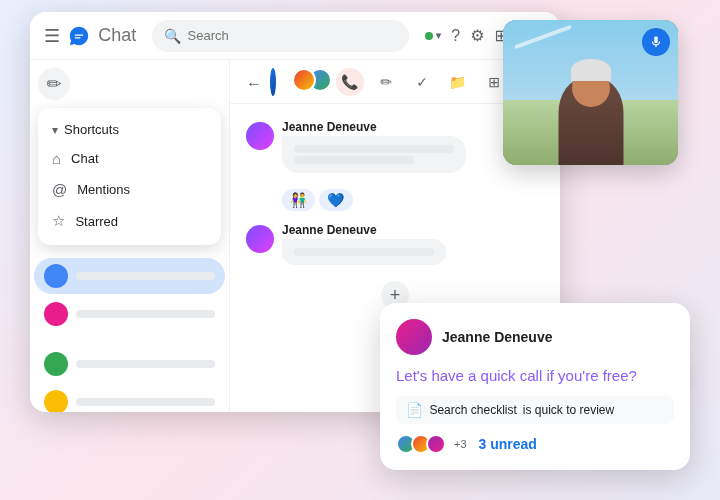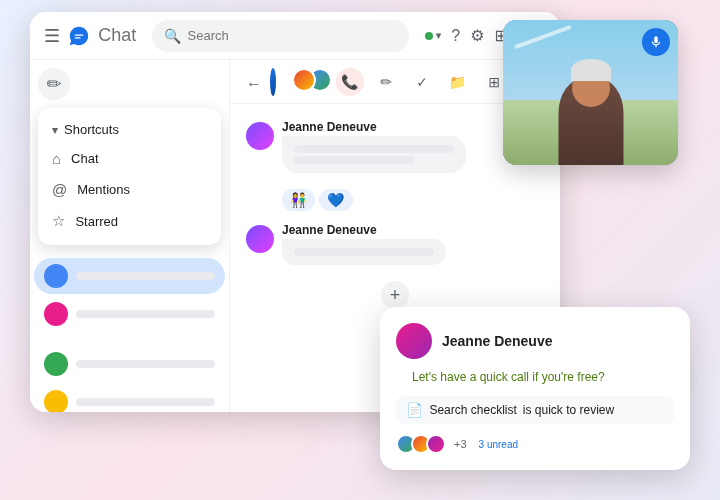--- a/index.html
+++ b/index.html
@@ -269,23 +269,22 @@
     .notif-avatar {
       width: 36px; height: 36px; border-radius: 50%;
       background: linear-gradient(135deg, #e91e8c, #9c27b0);
       flex-shrink: 0;
     }
     .notif-sender-name {
       font-size: 14px; font-weight: 600; color: #202124;
     }
 
     .notif-message {
-      font-size: 12px; color: #4d7c0f;
+      font-size: 15px; color: #8b5cf6;
       line-height: 1.4;
-      margin-left: 16px;
     }
 
     .notif-doc-chip {
       display: flex; align-items: center; gap: 6px;
       background: #f8f9fa; border-radius: 8px;
       padding: 6px 10px;
       font-size: 12px; color: #202124;
     }
     .doc-icon { color: #4285f4; font-size: 14px; }
 
@@ -301,21 +300,21 @@
       margin-left: -5px;
     }
     .footer-avatar:first-child { margin-left: 0; }
     .footer-avatar.a1 { background: linear-gradient(135deg, #4285f4, #34a853); }
     .footer-avatar.a2 { background: linear-gradient(135deg, #ea4335, #fbbc04); }
     .footer-avatar.a3 { background: linear-gradient(135deg, #9c27b0, #e91e8c); }
     .footer-count {
       font-size: 11px; color: #5f6368; font-weight: 500;
     }
     .unread-badge {
-      font-size: 10px; font-weight: 400; color: #1a73e8; margin-left: 4px;
+      font-size: 14px; font-weight: 700; color: #1a73e8; margin-left: 4px;
     }
     .mention-badge {
       background: #1a73e8; color: white;
       border-radius: 10px; padding: 2px 8px;
       font-size: 11px; font-weight: 600;
       margin-left: 4px;
     }
 
     
     .reaction-bar {

